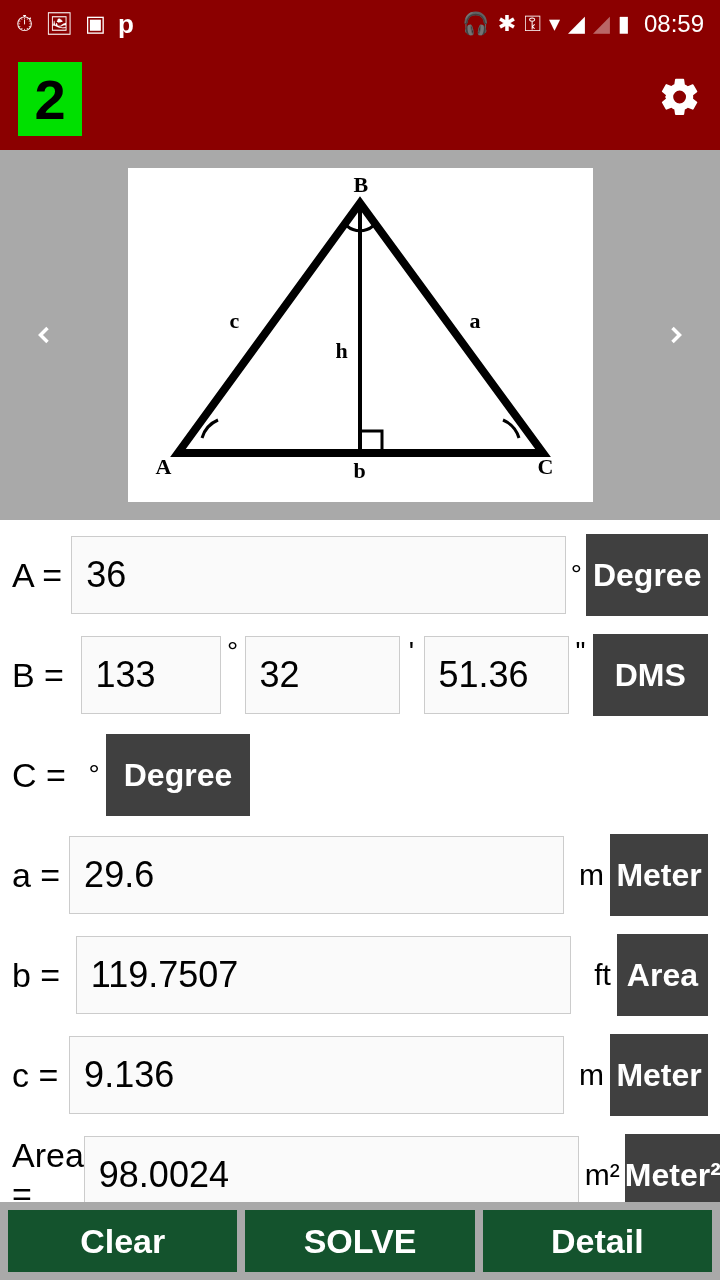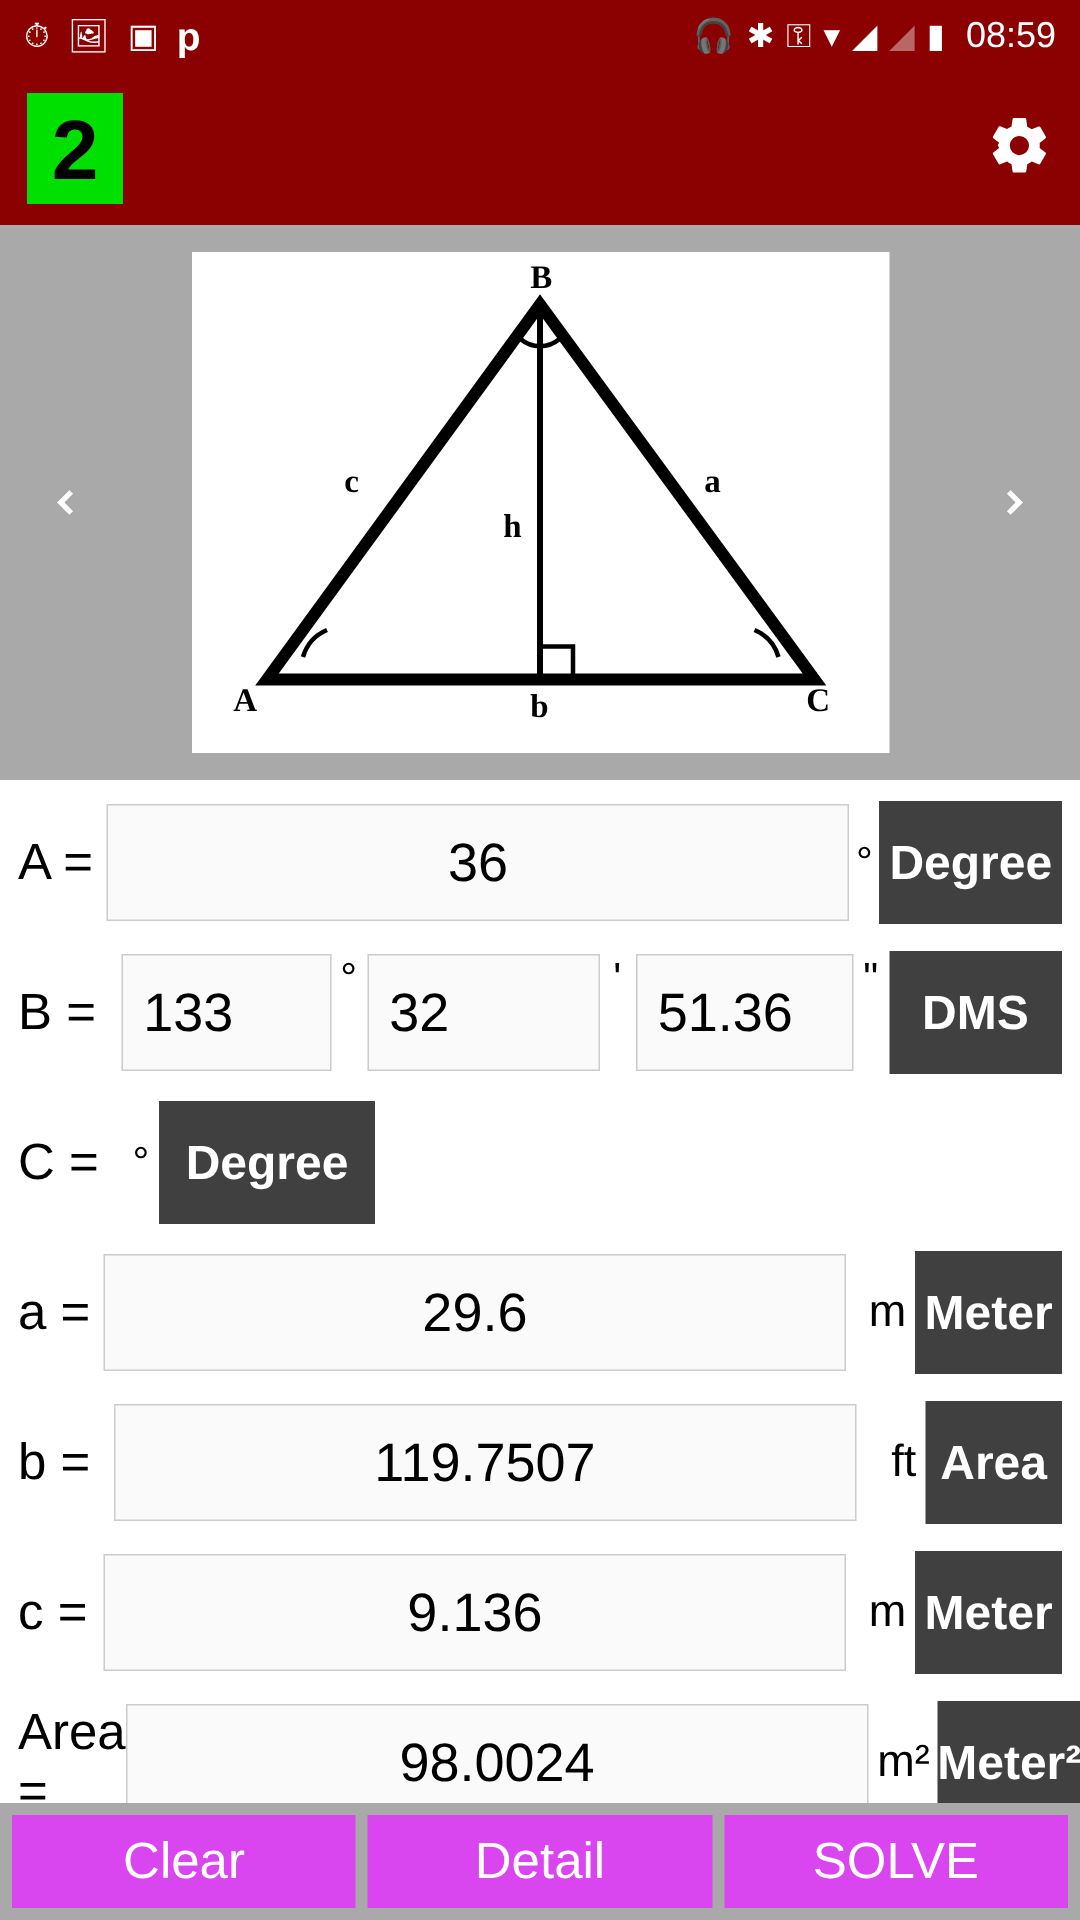--- a/index.html
+++ b/index.html
@@ -74,21 +74,21 @@
   .row-label { width: 70px; font-size: 34px; text-align: left; }
   .area-row .row-label { width: 120px; }
   .input {
     height: 78px;
     border: 1px solid #ccc;
     background: #fafafa;
     font-size: 36px;
     padding: 0 14px;
     color: #000;
   }
-  .input-wide { flex: 1; text-align: center; }
+  .input-wide { flex: 1; }
   .sym { width: 24px; text-align: center; font-size: 28px; }
   .usym { font-size: 30px; margin: 0 6px 0 6px; min-width: 34px; text-align: right; }
   .unit-btn {
     height: 82px;
     background: #404040;
     color: #fff;
     font-size: 32px;
     font-weight: bold;
     border: none;
     padding: 0;
@@ -100,24 +100,24 @@
   .dms-in.first { width: 140px; }
   .bottom-bar {
     display: flex;
     gap: 8px;
     padding: 8px;
     background: #a9a9a9;
   }
   .bottom-btn {
     flex: 1;
     height: 62px;
-    background: #d946ef;
+    background: #14532d;
     color: #fff;
     font-size: 34px;
-    font-weight: normal;
+    font-weight: bold;
     border: none;
   }
 </style>
 </head>
 <body>
 
 <div class="status-bar">
   <div class="status-left">
     <span class="status-icon">⏱</span>
     <span class="status-icon">🖼</span>
@@ -228,15 +228,15 @@
     <div class="row-label">Area = </div>
     <input class="input input-wide" value="98.0024" style="">
     <div class="usym">m²</div>
     <button class="unit-btn" style="width:130px;">Meter²</button>
   </div>
 
 </div>
 
 <div class="bottom-bar">
   <button class="bottom-btn">Clear</button>
+  <button class="bottom-btn">SOLVE</button>
   <button class="bottom-btn">Detail</button>
-  <button class="bottom-btn">SOLVE</button>
 </div>
 
 </body></html>

